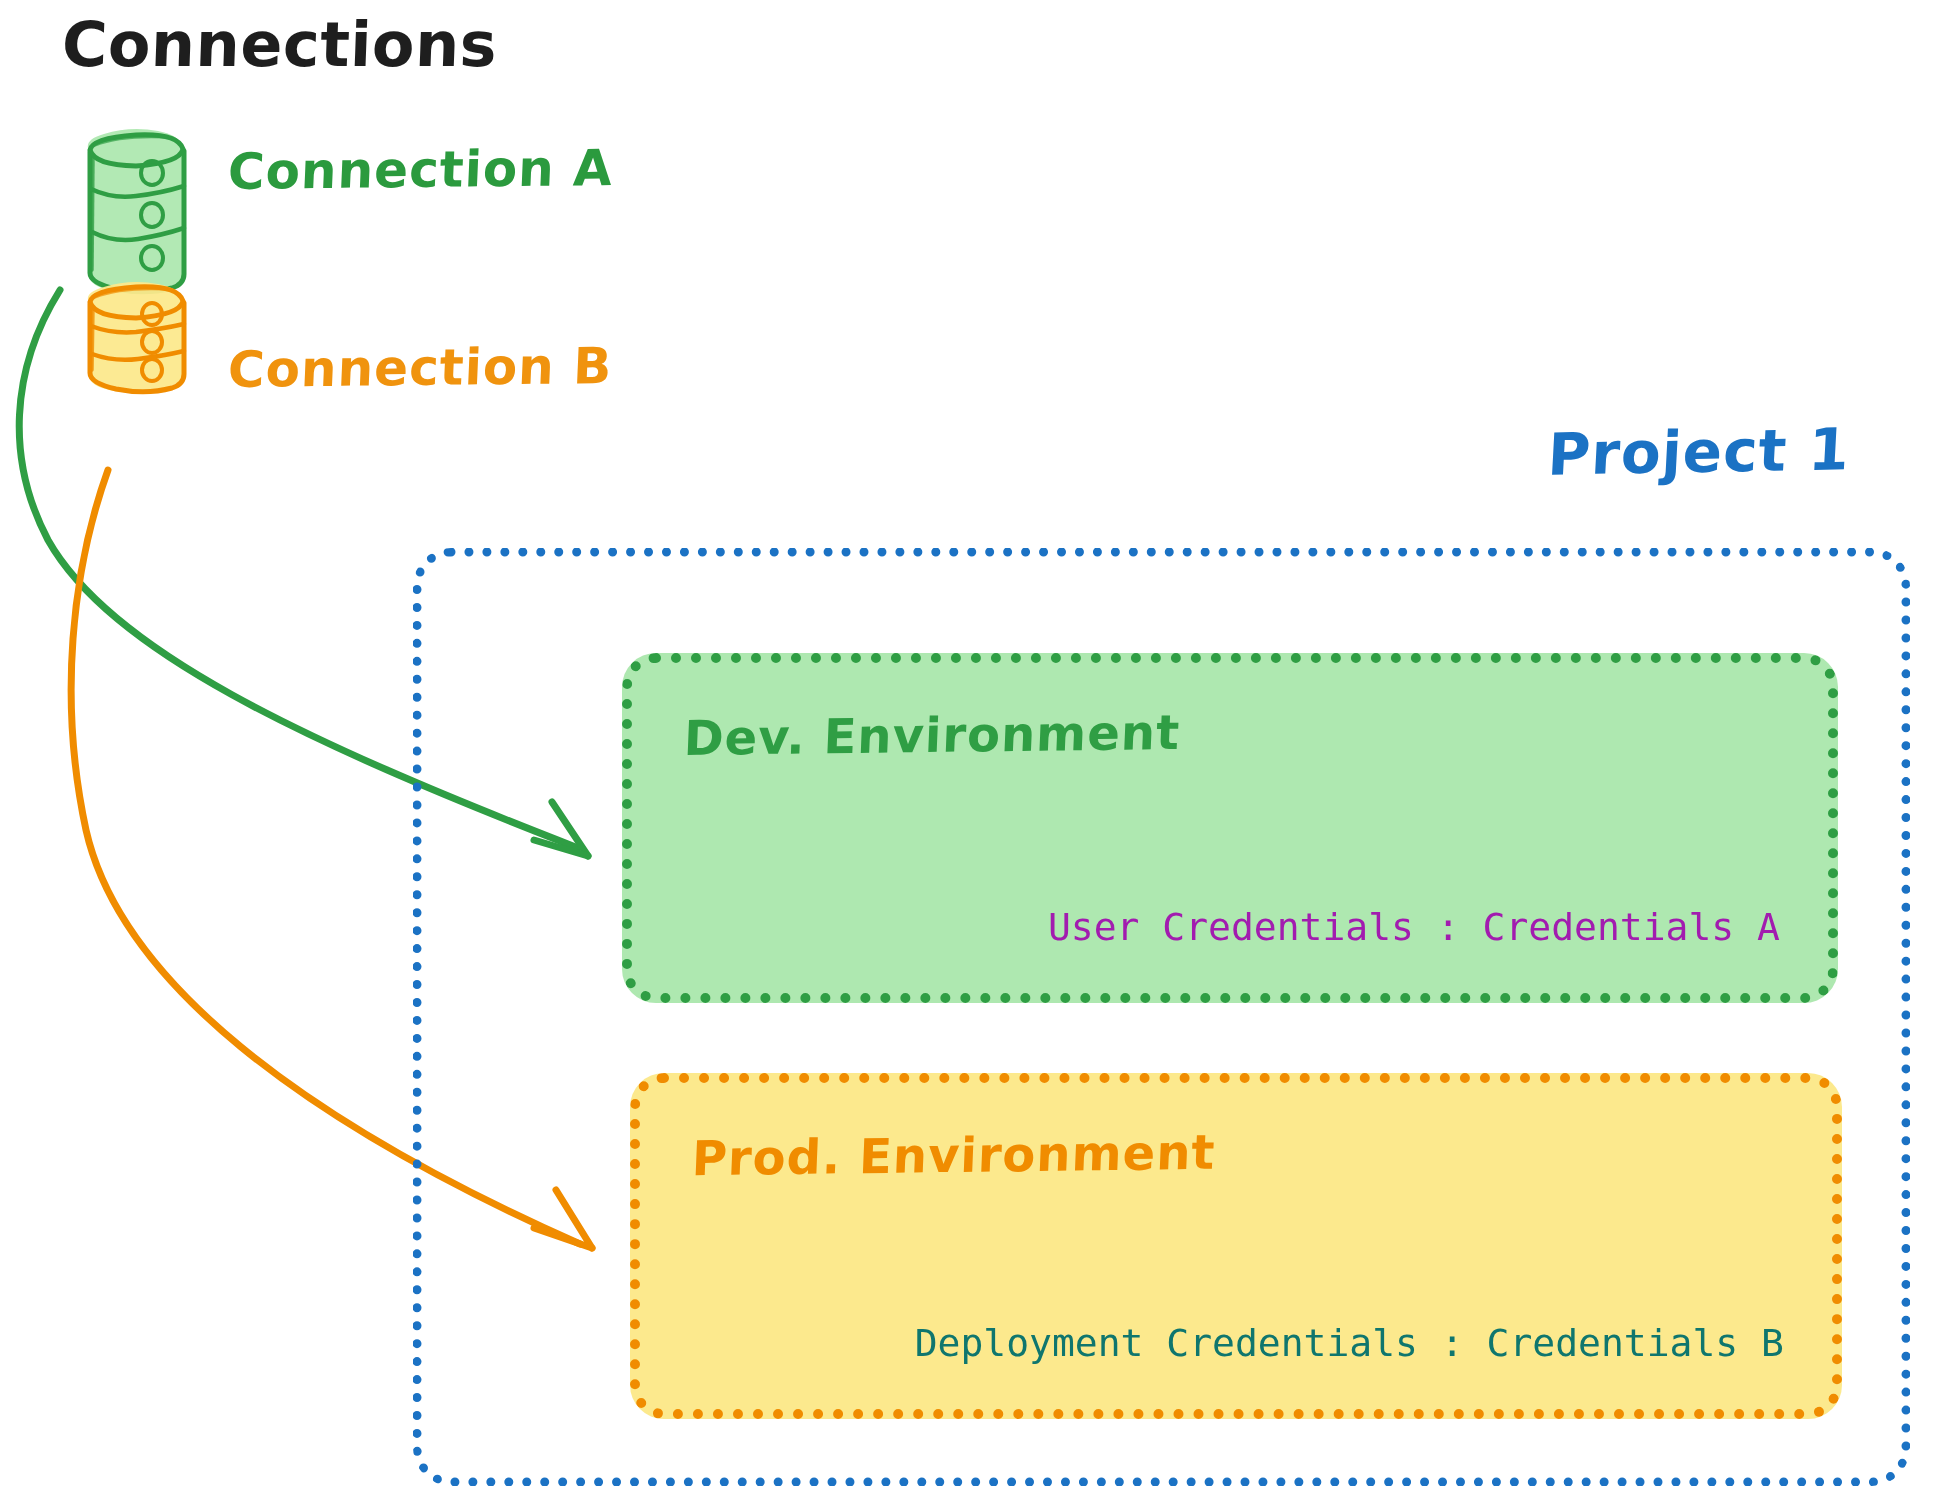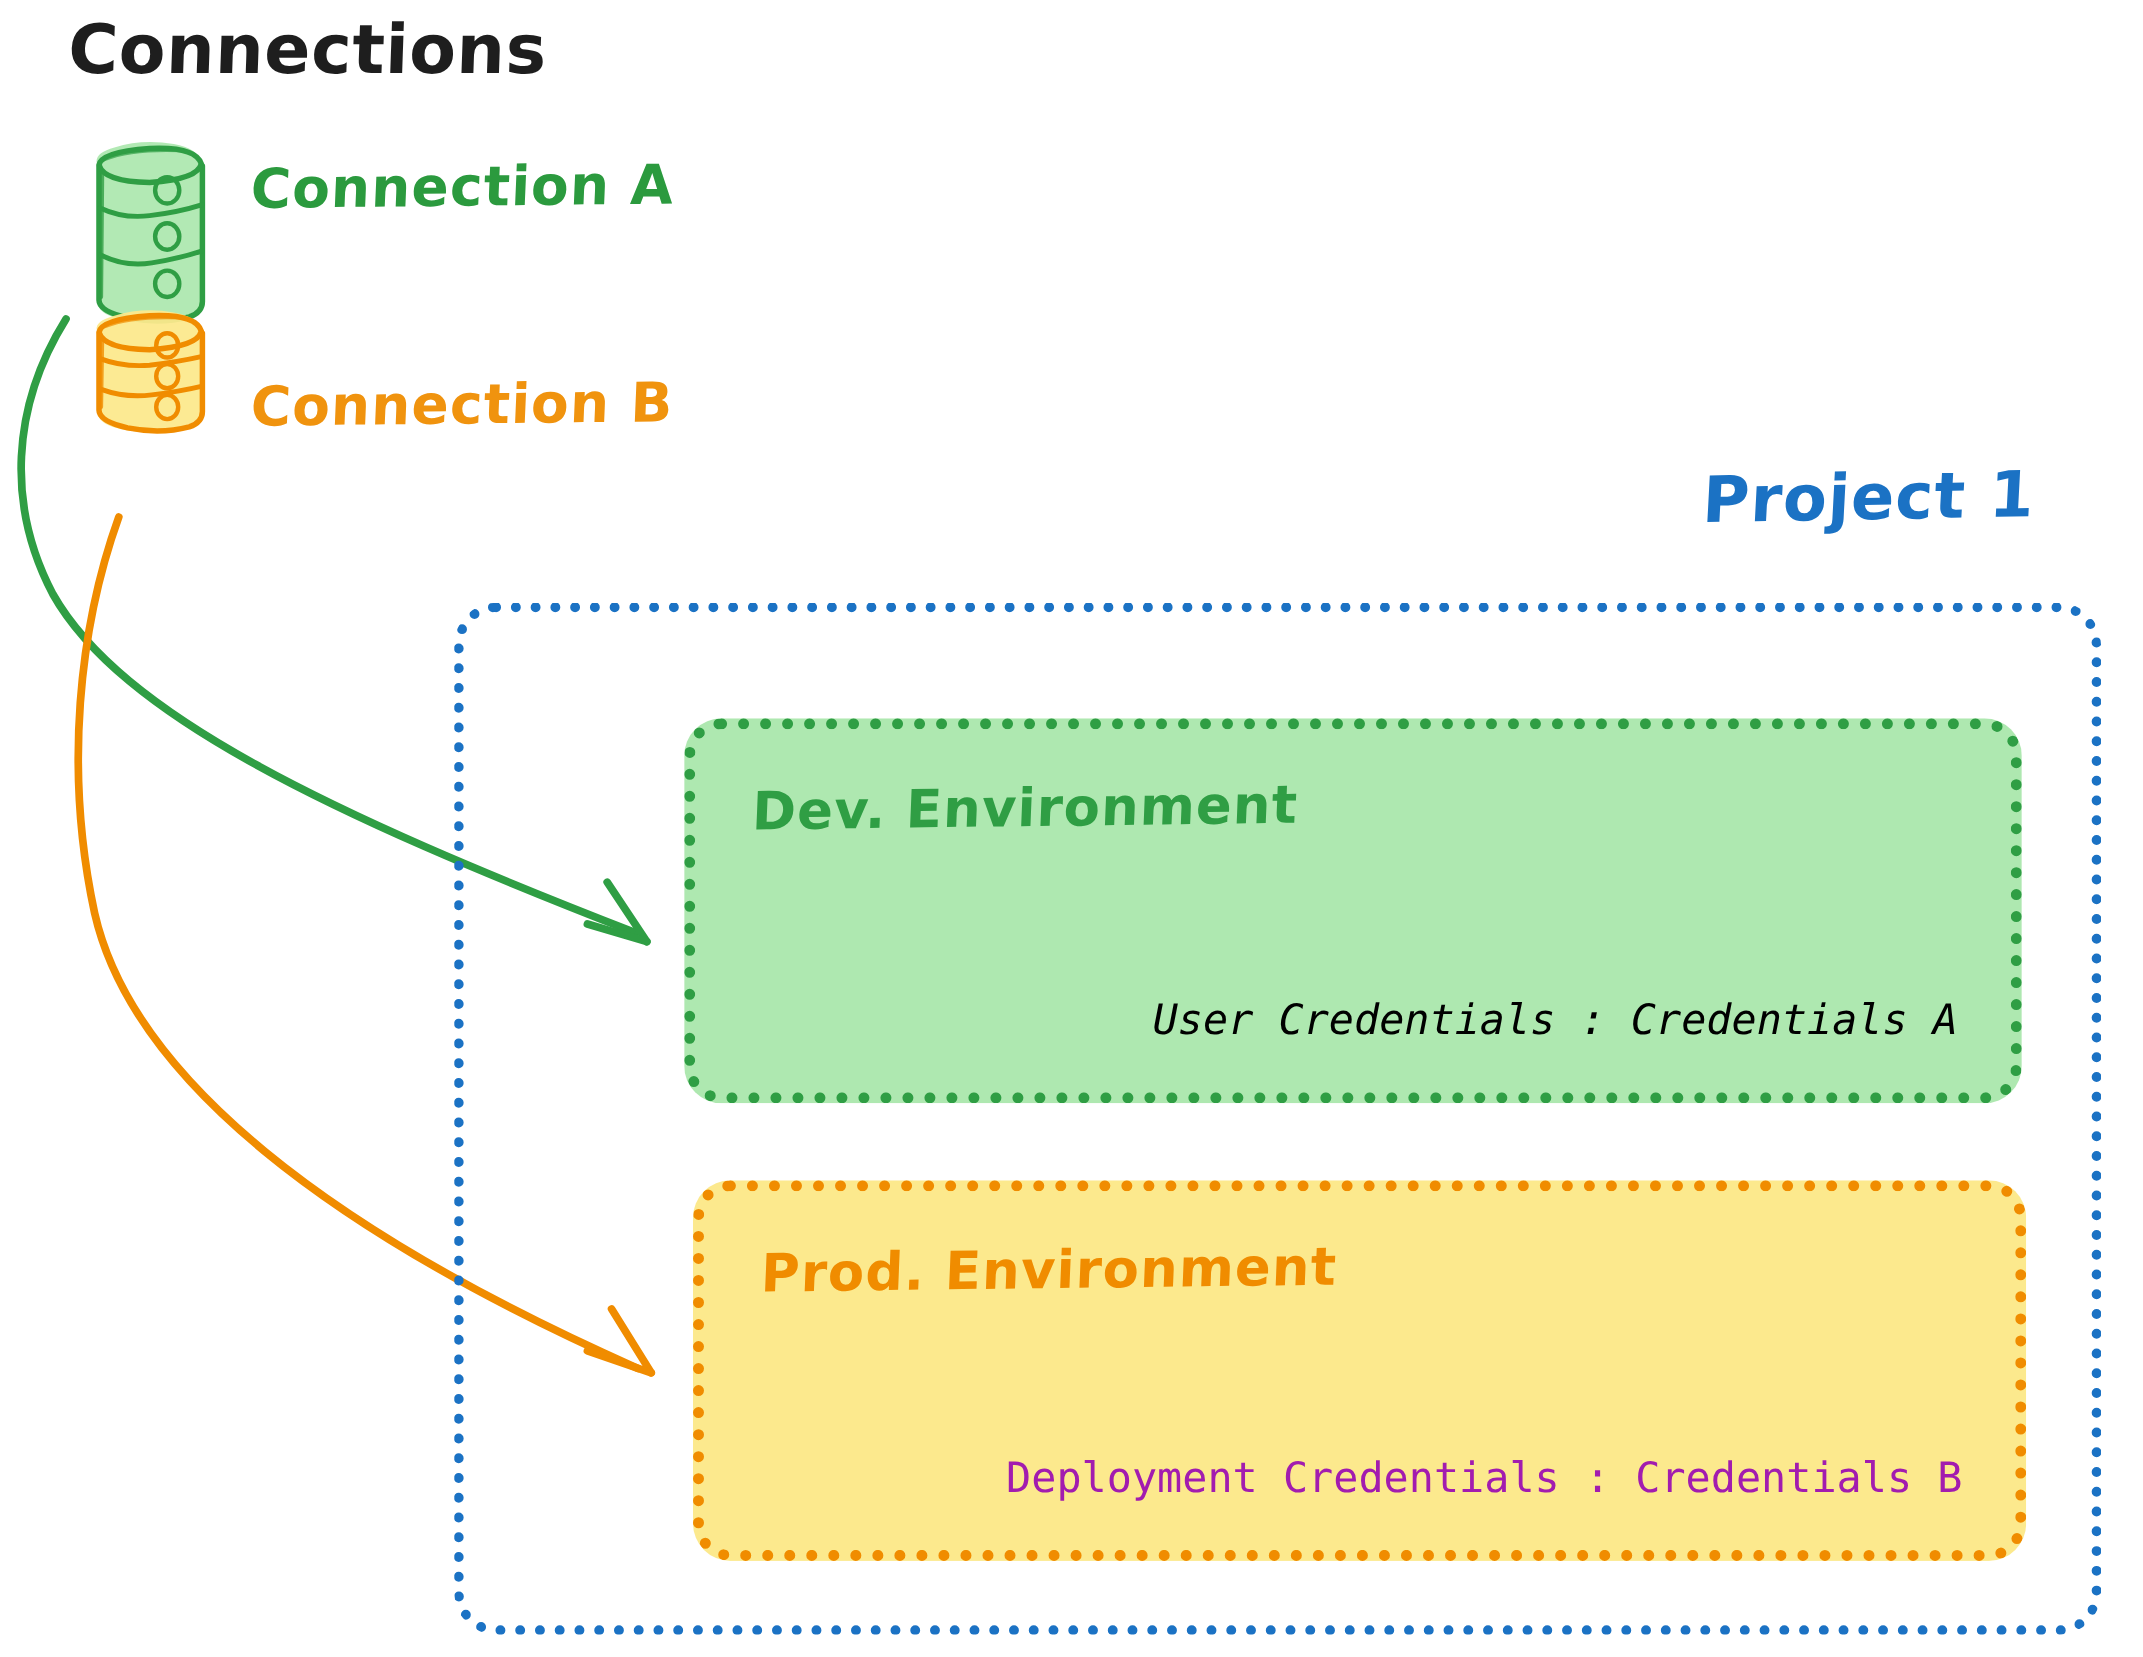--- a/index.html
+++ b/index.html
@@ -131,22 +131,22 @@
 
   .env-cred {
     position: absolute;
     right: 48px;
     bottom: 44px;
     font-size: 38px;
     font-family: "DejaVu Sans Mono", monospace;
     letter-spacing: 0px;
     white-space: pre;
   }
-  .env-dev .env-cred  { color: #000000; font-style: italic; }
-  .env-prod .env-cred { color: #a21caf; }
+  .env-dev .env-cred  { color: #a21caf; }
+  .env-prod .env-cred { color: #0f766e; }
 </style>
 </head>
 <body>
 
 <div id="stage">
 
   <svg id="art" viewBox="0 0 1948 1506">
 
     <g>
 

